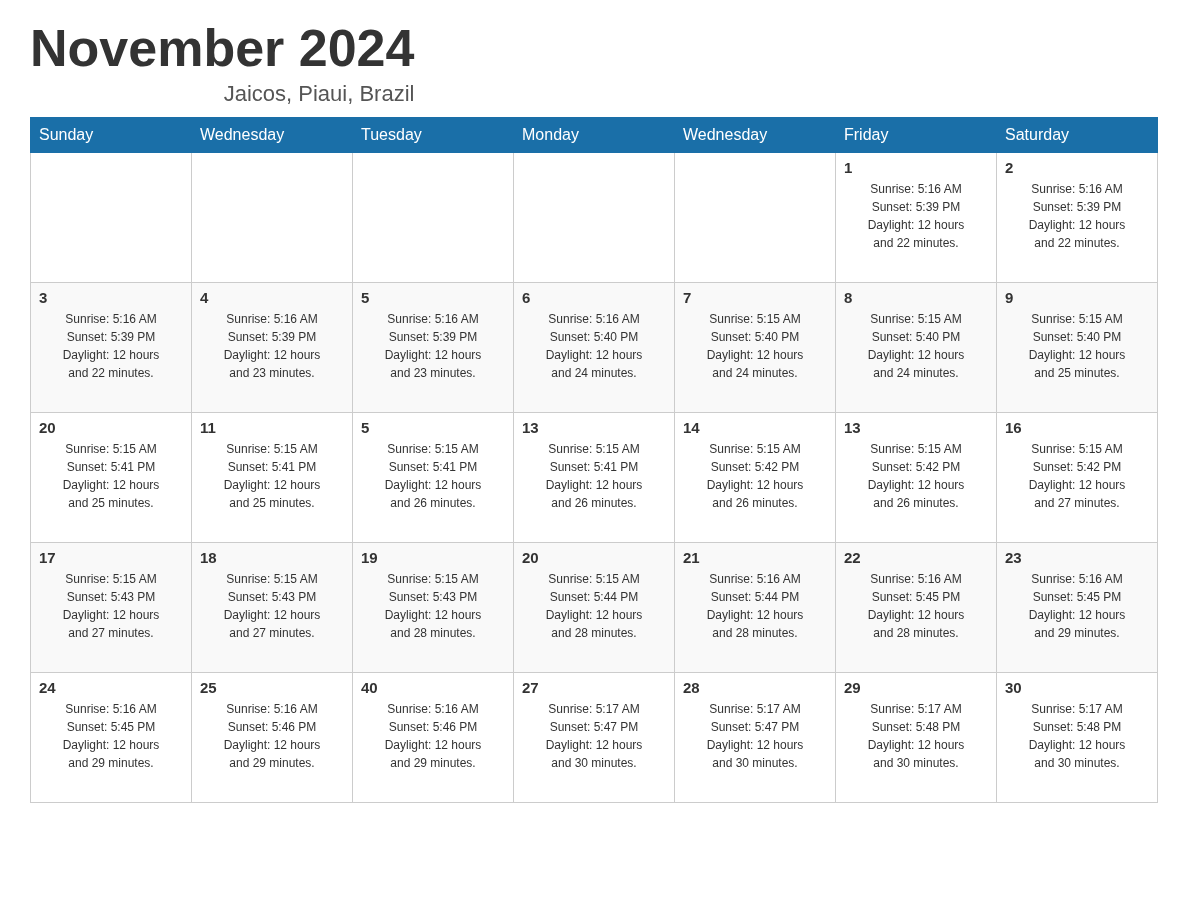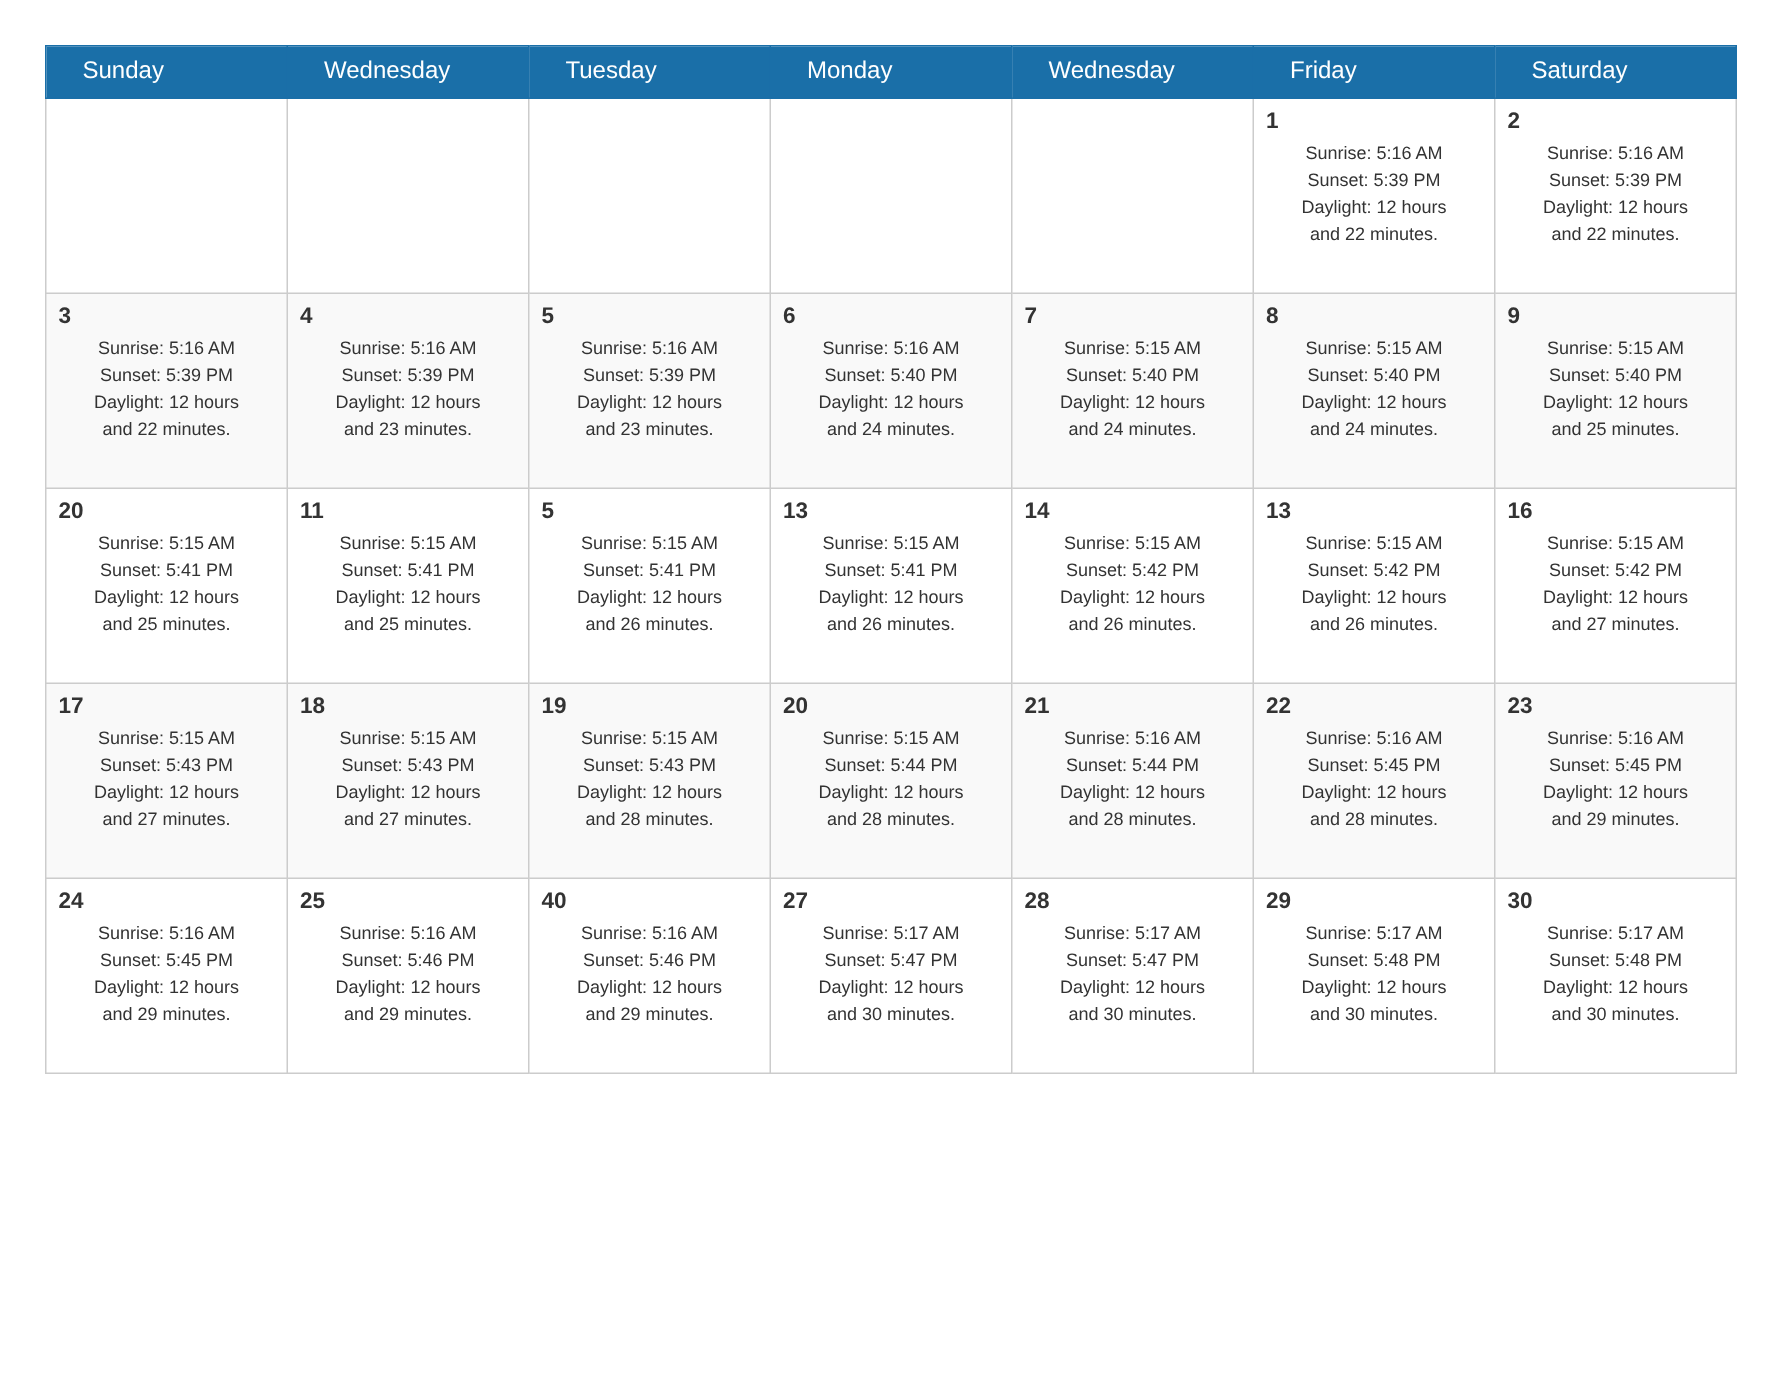--- a/index.html
+++ b/index.html
@@ -39,21 +39,21 @@
     .calendar-table {
       width: 100%;
       border-collapse: collapse;
       margin-top: 10px;
     }
     .calendar-table th {
       background-color: #1a6fa8;
       color: #fff;
       font-size: 16px;
       font-weight: normal;
-      padding: 8px 24px;
+      padding: 8px 8px;
       text-align: left;
       border: 1px solid #1a6fa8;
     }
     .calendar-table td {
       border: 1px solid #ccc;
       vertical-align: top;
       padding: 6px 8px;
       width: calc(100% / 7);
       height: 130px;
       background: #fff;
@@ -98,20 +98,24 @@
     .logo-bottom {
       color: #1a6fa8;
       font-size: 26px;
       font-weight: bold;
     }
   </style>
 </head>
 <body>
 
 <div class="header-area">
+  <div class="title-area">
+    <div class="calendar-title">November 2024</div>
+    <div class="calendar-subtitle">Jaicos, Piaui, Brazil</div>
+  </div>
 </div>
 
 <table class="calendar-table">
   <thead>
     <tr>
     <th>Sunday</th>
         <th>Wednesday</th>
         <th>Tuesday</th>
         <th>Monday</th>
         <th>Wednesday</th>

